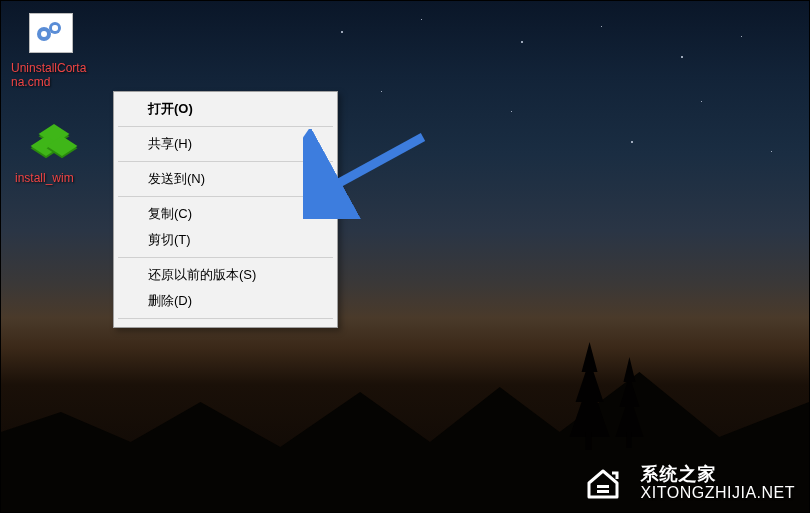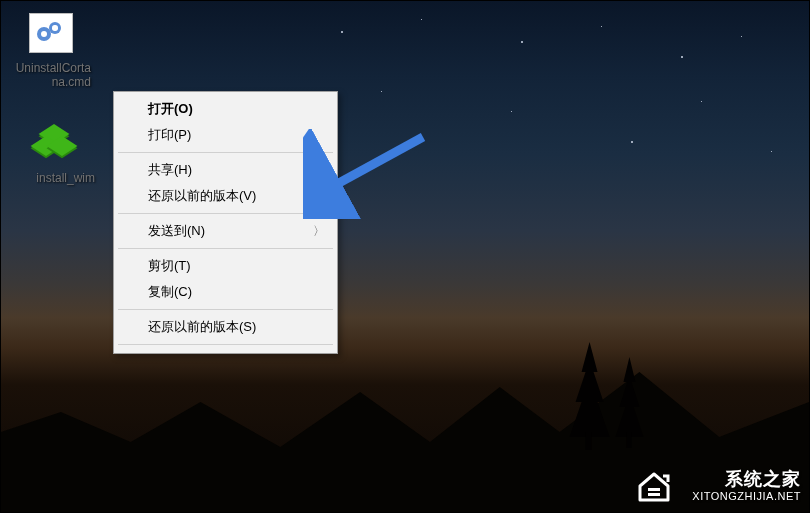--- a/index.html
+++ b/index.html
@@ -17,22 +17,22 @@
     
     .stars { position: absolute; inset: 0; }
     .star { position: absolute; background: #cfd8e8; border-radius: 50%; }
     
     .terrain { position: absolute; left: 0; right: 0; bottom: 0; height: 220px; }
     .terrain svg { width: 100%; height: 100%; display: block; }
     
     .desktop-icon {
       position: absolute;
       width: 80px;
-      text-align: right;
-      color: #737373;
+      text-align: left;
+      color: #ef4444;
       cursor: pointer;
     }
     .desktop-icon .ic {
       width: 48px; height: 48px; margin: 0 auto 4px;
       display: flex; align-items: center; justify-content: center;
     }
     .desktop-icon .lbl {
       font-size: 12px; line-height: 14px;
       text-shadow: 1px 1px 2px rgba(0,0,0,.8);
       word-break: break-all;
@@ -71,27 +71,27 @@
     }
     .menu-item .mic {
       position: absolute; left: 8px; top: 50%; transform: translateY(-50%);
       width: 16px; height: 16px;
     }
     .sep { height: 1px; background: #d0d0d0; margin: 4px 2px; }
     
     .arrow-anno { position: absolute; left: 302px; top: 128px; pointer-events: none; }
     
     .watermark {
-      position: absolute; right: 8px; bottom: 10px;
+      position: absolute; right: 14px; bottom: 10px;
       display: flex; align-items: center; gap: 20px;
-      color: #fff; text-shadow: 1px 1px 2px rgba(0,0,0,.7); text-align: right;
+      color: #fff; text-shadow: 1px 1px 2px rgba(0,0,0,.7);
     }
     .watermark .txt { display: flex; flex-direction: column; line-height: 1.1; }
     .watermark .cn { font-size: 18px; font-weight: 700; letter-spacing: 1px; }
-    .watermark .en { font-size: 11px; letter-spacing: .5px; }
+    .watermark .en { font-size: 16px; letter-spacing: .5px; }
     .wm-icon { width: 36px; height: 32px; }
   </style>
 </head>
 <body>
 
 <div class="stars">
   <span class="star" style="left:340px;top:30px;width:2px;height:2px"></span>
   <span class="star" style="left:420px;top:18px;width:1px;height:1px"></span>
   <span class="star" style="left:520px;top:40px;width:2px;height:2px"></span>
   <span class="star" style="left:600px;top:25px;width:1px;height:1px"></span>
@@ -136,50 +136,47 @@
     </div>
   </div>
   <div class="lbl">install_wim</div>
 </div>
 
 <div class="context-menu">
 
   <div class="menu-item bold">
     <span>打开(O)</span>
   </div>
-  <div class="menu-item">
-    <span>打印(P)</span>
-  </div>
   <div class="sep"></div>
 
   <div class="menu-item">
     <span>共享(H)</span>
     <span class="chev">〉</span>
   </div>
-  <div class="menu-item">
-    <span>还原以前的版本(V)</span>
-  </div>
   <div class="sep"></div>
 
   <div class="menu-item">
     <span>发送到(N)</span>
     <span class="chev">〉</span>
   </div>
   <div class="sep"></div>
 
   <div class="menu-item">
+    <span>复制(C)</span>
+  </div>
+  <div class="menu-item">
     <span>剪切(T)</span>
   </div>
-  <div class="menu-item">
-    <span>复制(C)</span>
-  </div>
   <div class="sep"></div>
 
   <div class="menu-item">
     <span>还原以前的版本(S)</span>
+  </div>
+  <div class="menu-item">
+    <span>删除(D)</span>
   </div>
   <div class="sep"></div>
 
 </div>
 
 <div class="arrow-anno">
   <svg width="130" height="90" viewBox="0 0 130 90">
     <defs>
       <marker id="ah" markerWidth="14" markerHeight="14" refX="3" refY="7" orient="auto">
         <path d="M0,0 L14,7 L0,14 Z" fill="#3d7dde"></path>

